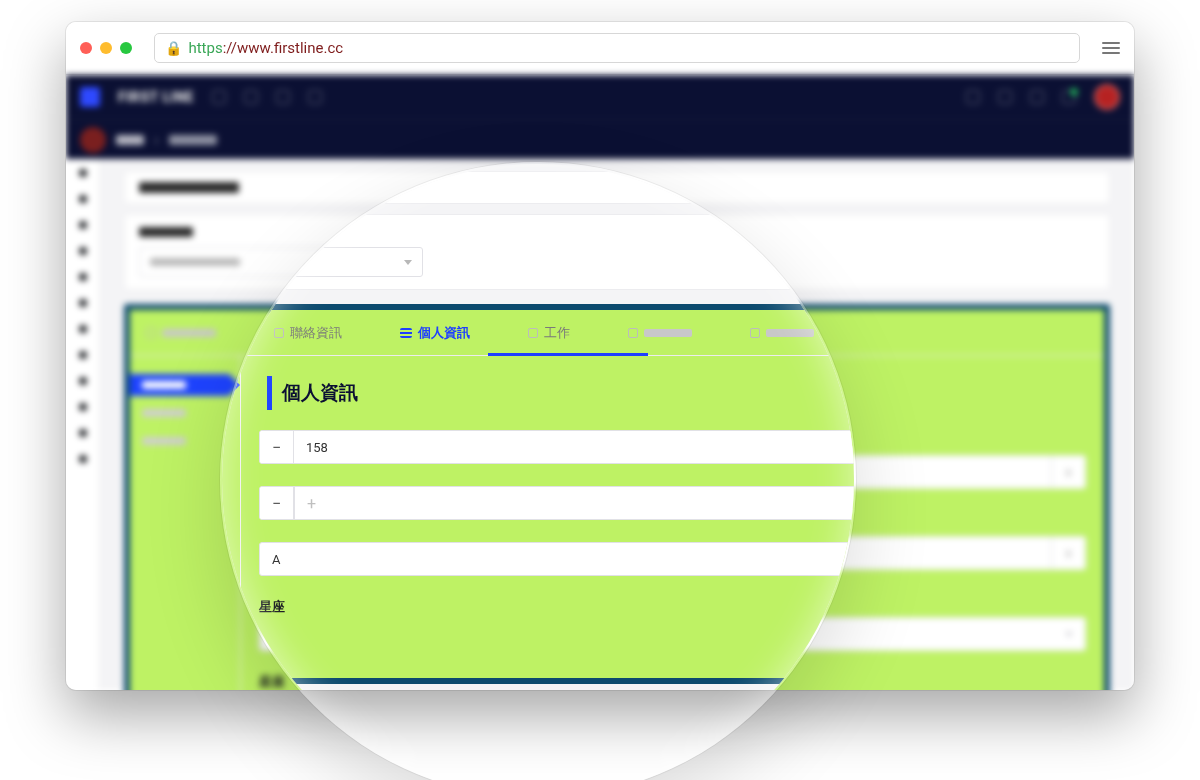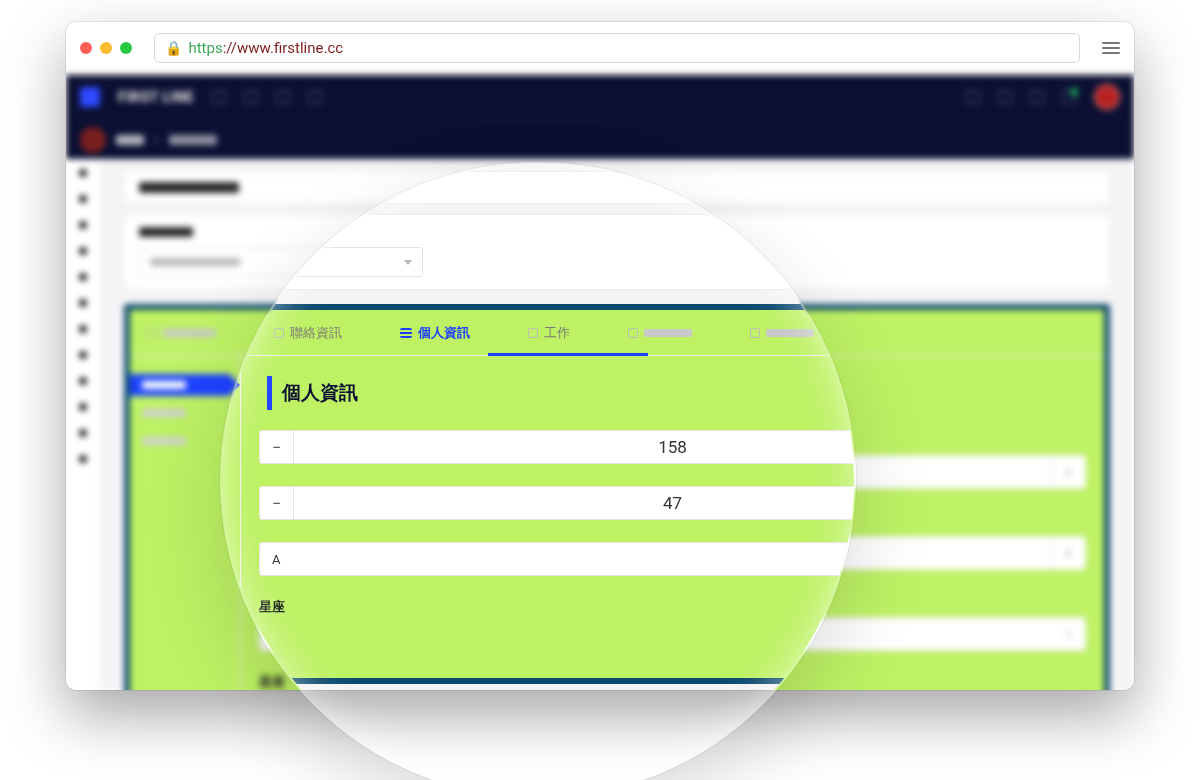--- a/index.html
+++ b/index.html
@@ -129,21 +129,21 @@
   .field-label{font-size:13px;font-weight:700;color:#16181d;margin-bottom:7px;}
   .stepper{
     display:flex;height:34px;border:1px solid #e1e1e6;border-radius:3px;overflow:hidden;background:#fff;
   }
   .stepper .minus,.stepper .plus{
     width:34px;display:flex;align-items:center;justify-content:center;color:#555;background:#fff;user-select:none;
     border-right:1px solid #e1e1e6;font-size:16px;
   }
   .stepper .plus{border-right:none;border-left:1px solid #e1e1e6;color:#bfbfbf;}
   .stepper input{
-    flex:1;border:none;outline:none;padding:0 12px;font-size:17px;color:#333;text-align:center;
+    flex:1;border:none;outline:none;padding:0 12px;font-size:13px;color:#333;
   }
   .sel-full{
     height:34px;border:1px solid #e1e1e6;border-radius:3px;background:#fff;
     display:flex;align-items:center;justify-content:space-between;padding:0 12px;font-size:13px;color:#333;
   }
   .sel-full .car{width:0;height:0;border-left:4px solid transparent;border-right:4px solid transparent;border-top:5px solid #cfcfd4;}
 
   .tabs .tab .txt{font-size:13px;}
   .tabs .tab .ic.list{width:12px;height:10px;border:none;background:linear-gradient(#bcbcbc,#bcbcbc) 0 0/12px 2px no-repeat,linear-gradient(#bcbcbc,#bcbcbc) 0 4px/12px 2px no-repeat,linear-gradient(#bcbcbc,#bcbcbc) 0 8px/12px 2px no-repeat;}
   .tabs .tab.live .ic.list{background:linear-gradient(#1e3fff,#1e3fff) 0 0/12px 2px no-repeat,linear-gradient(#1e3fff,#1e3fff) 0 4px/12px 2px no-repeat,linear-gradient(#1e3fff,#1e3fff) 0 8px/12px 2px no-repeat;}
@@ -397,21 +397,20 @@
                 <div class="stepper">
                   <div class="minus">−</div>
                   <input value="158" style="">
                   <div class="plus">+</div>
                 </div>
               </div>
 
               <div class="field">
                 <div class="stepper">
                   <div class="minus">−</div>
-                  <input value="47" style="">
                   <div class="plus">+</div>
                 </div>
               </div>
 
               <div class="field">
                 <div class="sel-full">
                   <span>A</span>
                   <div class="car"></div>
                 </div>
               </div>

